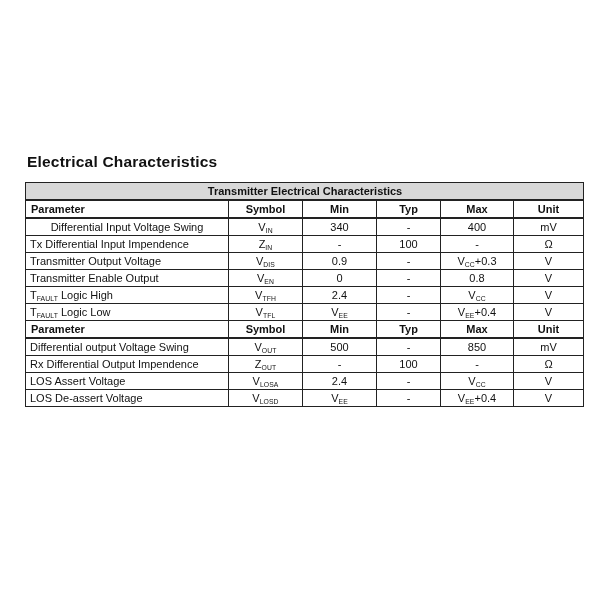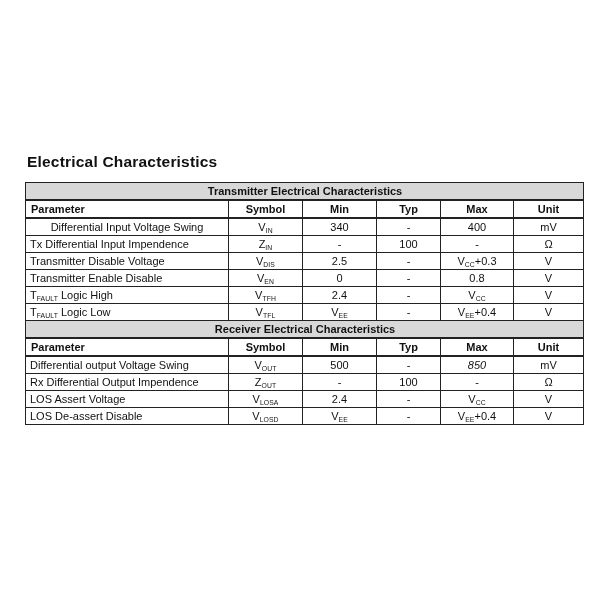--- a/index.html
+++ b/index.html
@@ -110,29 +110,29 @@
       </tr>
       <tr>
         <td class="p" style="border-color: rgb(34, 34, 34); color: rgb(17, 17, 17);">Tx Differential Input Impendence</td>
         <td class="c" style="border-color: rgb(34, 34, 34); color: rgb(17, 17, 17);">Z<span class="sb">IN</span></td>
         <td class="c" style="border-color: rgb(34, 34, 34); color: rgb(17, 17, 17);">-</td>
         <td class="c" style="border-color: rgb(34, 34, 34); color: rgb(17, 17, 17);">100</td>
         <td class="c" style="border-color: rgb(34, 34, 34); color: rgb(17, 17, 17);">-</td>
         <td class="c" style="border-color: rgb(34, 34, 34); color: rgb(17, 17, 17);">Ω</td>
       </tr>
       <tr>
-        <td class="p" style="border-color: rgb(34, 34, 34); color: rgb(17, 17, 17);">Transmitter Disable Voltage</td>
+        <td class="p" style="border-color: rgb(34, 34, 34); color: rgb(17, 17, 17);">Transmitter Output Voltage</td>
         <td class="c" style="border-color: rgb(34, 34, 34); color: rgb(17, 17, 17);">V<span class="sb">DIS</span></td>
-        <td class="c" style="border-color: rgb(34, 34, 34); color: rgb(17, 17, 17);">2.5</td>
+        <td class="c" style="border-color: rgb(34, 34, 34); color: rgb(17, 17, 17);">0.9</td>
         <td class="c" style="border-color: rgb(34, 34, 34); color: rgb(17, 17, 17);">-</td>
         <td class="c" style="border-color: rgb(34, 34, 34); color: rgb(17, 17, 17);">V<span class="sb">CC</span>+0.3</td>
         <td class="c" style="border-color: rgb(34, 34, 34); color: rgb(17, 17, 17);">V</td>
       </tr>
       <tr>
-        <td class="p" style="border-color: rgb(34, 34, 34); color: rgb(17, 17, 17);">Transmitter Enable Disable</td>
+        <td class="p" style="border-color: rgb(34, 34, 34); color: rgb(17, 17, 17);">Transmitter Enable Output</td>
         <td class="c" style="border-color: rgb(34, 34, 34); color: rgb(17, 17, 17);">V<span class="sb">EN</span></td>
         <td class="c" style="border-color: rgb(34, 34, 34); color: rgb(17, 17, 17);">0</td>
         <td class="c" style="border-color: rgb(34, 34, 34); color: rgb(17, 17, 17);">-</td>
         <td class="c" style="border-color: rgb(34, 34, 34); color: rgb(17, 17, 17);">0.8</td>
         <td class="c" style="border-color: rgb(34, 34, 34); color: rgb(17, 17, 17);">V</td>
       </tr>
       <tr>
         <td class="p" style="border-color: rgb(34, 34, 34); color: rgb(17, 17, 17);">T<span class="sb">FAULT</span> Logic High</td>
         <td class="c" style="border-color: rgb(34, 34, 34); color: rgb(17, 17, 17);">V<span class="sb">TFH</span></td>
         <td class="c" style="border-color: rgb(34, 34, 34); color: rgb(17, 17, 17);">2.4</td>
@@ -141,57 +141,54 @@
         <td class="c" style="border-color: rgb(34, 34, 34); color: rgb(17, 17, 17);">V</td>
       </tr>
       <tr>
         <td class="p" style="border-color: rgb(34, 34, 34); color: rgb(17, 17, 17);">T<span class="sb">FAULT</span> Logic Low</td>
         <td class="c" style="border-color: rgb(34, 34, 34); color: rgb(17, 17, 17);">V<span class="sb">TFL</span></td>
         <td class="c" style="border-color: rgb(34, 34, 34); color: rgb(17, 17, 17);">V<span class="sb">EE</span></td>
         <td class="c" style="border-color: rgb(34, 34, 34); color: rgb(17, 17, 17);">-</td>
         <td class="c" style="border-color: rgb(34, 34, 34); color: rgb(17, 17, 17);">V<span class="sb">EE</span>+0.4</td>
         <td class="c" style="border-color: rgb(34, 34, 34); color: rgb(17, 17, 17);">V</td>
       </tr>
-      <tr class="section-row">
-        <th colspan="6" style="background: rgb(216, 216, 216); border-color: rgb(34, 34, 34); color: rgb(17, 17, 17);">Receiver Electrical Characteristics</th>
-      </tr>
       <tr class="colhead-row">
         <th style="border-color: rgb(34, 34, 34); color: rgb(17, 17, 17);">Parameter</th>
         <th style="border-color: rgb(34, 34, 34); color: rgb(17, 17, 17);">Symbol</th>
         <th style="border-color: rgb(34, 34, 34); color: rgb(17, 17, 17);">Min</th>
         <th style="border-color: rgb(34, 34, 34); color: rgb(17, 17, 17);">Typ</th>
         <th style="border-color: rgb(34, 34, 34); color: rgb(17, 17, 17);">Max</th>
         <th style="border-color: rgb(34, 34, 34); color: rgb(17, 17, 17);">Unit</th>
       </tr>
       <tr>
         <td class="p" style="border-color: rgb(34, 34, 34); color: rgb(17, 17, 17);">Differential output Voltage Swing</td>
         <td class="c" style="border-color: rgb(34, 34, 34); color: rgb(17, 17, 17);">V<span class="sb">OUT</span></td>
         <td class="c" style="border-color: rgb(34, 34, 34); color: rgb(17, 17, 17);">500</td>
         <td class="c" style="border-color: rgb(34, 34, 34); color: rgb(17, 17, 17);">-</td>
-        <td class="c" style="border-color: rgb(34, 34, 34); color: rgb(17, 17, 17); font-style: italic;">850</td>
+        <td class="c" style="border-color: rgb(34, 34, 34); color: rgb(17, 17, 17);">850</td>
         <td class="c" style="border-color: rgb(34, 34, 34); color: rgb(17, 17, 17);">mV</td>
       </tr>
       <tr>
         <td class="p" style="border-color: rgb(34, 34, 34); color: rgb(17, 17, 17);">Rx Differential Output Impendence</td>
         <td class="c" style="border-color: rgb(34, 34, 34); color: rgb(17, 17, 17);">Z<span class="sb">OUT</span></td>
         <td class="c" style="border-color: rgb(34, 34, 34); color: rgb(17, 17, 17);">-</td>
         <td class="c" style="border-color: rgb(34, 34, 34); color: rgb(17, 17, 17);">100</td>
         <td class="c" style="border-color: rgb(34, 34, 34); color: rgb(17, 17, 17);">-</td>
         <td class="c" style="border-color: rgb(34, 34, 34); color: rgb(17, 17, 17);">Ω</td>
       </tr>
       <tr>
         <td class="p" style="border-color: rgb(34, 34, 34); color: rgb(17, 17, 17);">LOS Assert Voltage</td>
         <td class="c" style="border-color: rgb(34, 34, 34); color: rgb(17, 17, 17);">V<span class="sb">LOSA</span></td>
         <td class="c" style="border-color: rgb(34, 34, 34); color: rgb(17, 17, 17);">2.4</td>
         <td class="c" style="border-color: rgb(34, 34, 34); color: rgb(17, 17, 17);">-</td>
         <td class="c" style="border-color: rgb(34, 34, 34); color: rgb(17, 17, 17);">V<span class="sb">CC</span></td>
         <td class="c" style="border-color: rgb(34, 34, 34); color: rgb(17, 17, 17);">V</td>
       </tr>
       <tr>
-        <td class="p" style="border-color: rgb(34, 34, 34); color: rgb(17, 17, 17);">LOS De-assert Disable</td>
+        <td class="p" style="border-color: rgb(34, 34, 34); color: rgb(17, 17, 17);">LOS De-assert Voltage</td>
         <td class="c" style="border-color: rgb(34, 34, 34); color: rgb(17, 17, 17);">V<span class="sb">LOSD</span></td>
         <td class="c" style="border-color: rgb(34, 34, 34); color: rgb(17, 17, 17);">V<span class="sb">EE</span></td>
         <td class="c" style="border-color: rgb(34, 34, 34); color: rgb(17, 17, 17);">-</td>
         <td class="c" style="border-color: rgb(34, 34, 34); color: rgb(17, 17, 17);">V<span class="sb">EE</span>+0.4</td>
         <td class="c" style="border-color: rgb(34, 34, 34); color: rgb(17, 17, 17);">V</td>
       </tr>
     </tbody>
 </table>
 
 </body></html>

